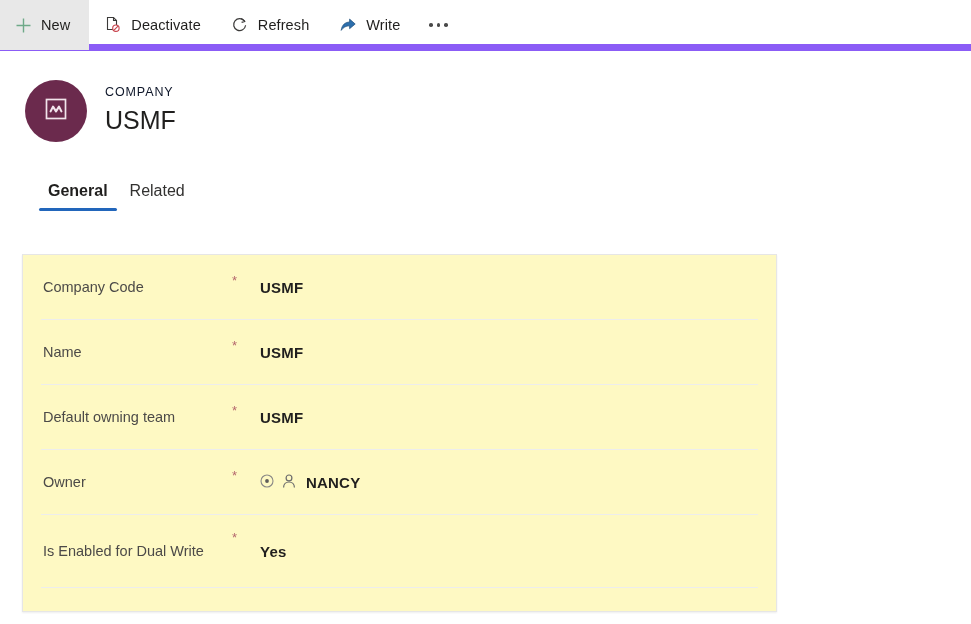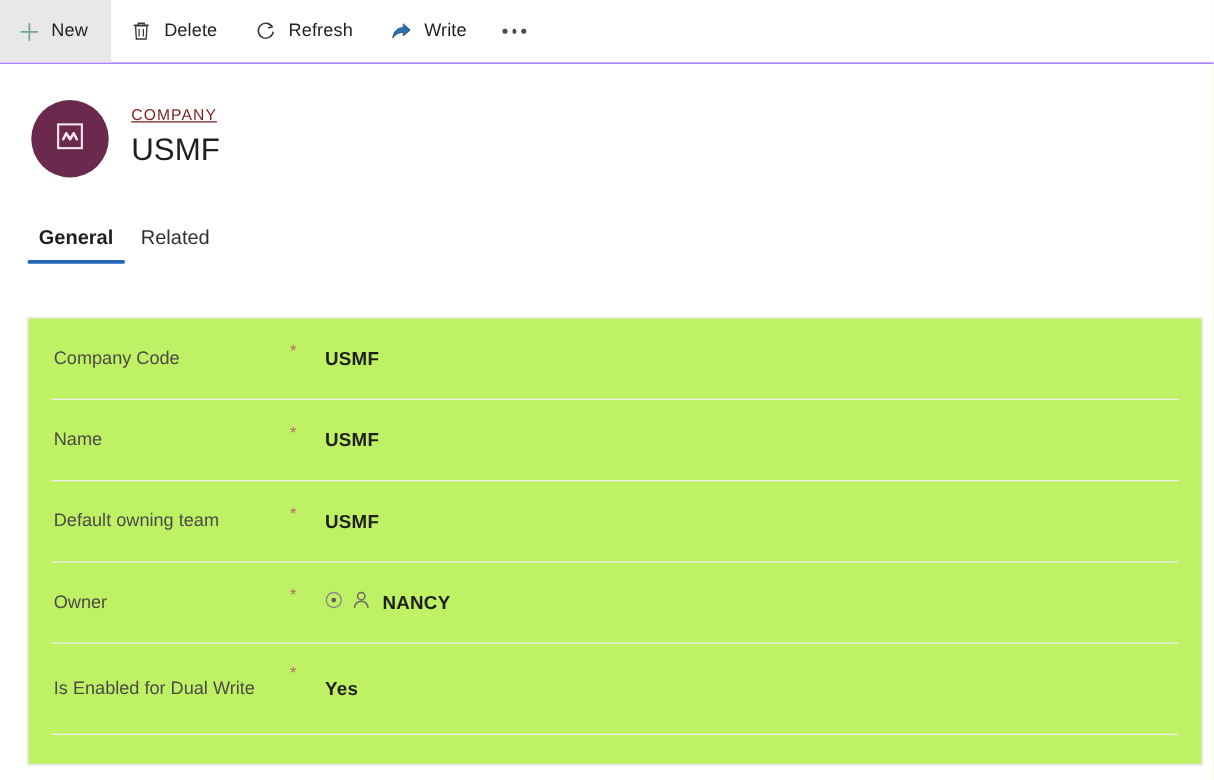--- a/index.html
+++ b/index.html
@@ -13,21 +13,21 @@
     font-family: "Liberation Sans", sans-serif;
     color: #323130;
     overflow: hidden;
     position: relative;
   }
 
   
   .command-bar {
     height: 51px;
     box-sizing: border-box;
-    border-bottom: 1px solid #8b5cf6;
+    border-bottom: 7px solid #8b5cf6;
     display: flex;
     align-items: stretch;
     background: #ffffff;
     padding-left: 0px;
   }
   .cmd-btn {
     display: flex;
     align-items: center;
     gap: 9px;
     padding: 0 15px;
@@ -93,40 +93,40 @@
     flex: none;
   }
   .record-titles {
     display: flex;
     flex-direction: column;
     padding-bottom: 2px;
   }
   .record-eyebrow {
     font-size: 12.5px;
     letter-spacing: 0.9px;
-    color: #7f1d1d;
+    color: #0f172a;
     text-transform: uppercase;
     line-height: 1.4;
-    text-decoration: underline;
   }
   .record-name {
     font-size: 25px;
     color: #201f1e;
     line-height: 1.28;
     margin-top: 3px;
     font-weight: 400;
   }
 
   
   .tab-strip {
     display: flex;
     align-items: flex-end;
     padding-left: 20px;
     margin-top: 39px;
     gap: 0px;
+    margin-left: 17px;
   }
   .tab {
     position: relative;
     padding: 0 11px 9px 11px;
     font-size: 16px;
     color: #323130;
     cursor: pointer;
     line-height: 1.3;
   }
   .tab.active {
@@ -141,25 +141,25 @@
     height: 3px;
     background: #2266bb;
     border-radius: 2px;
   }
 
   
   .form-card {
     position: absolute;
     left: 22px;
     top: 254px;
-    width: 940px;
+    width: 755px;
     height: 358px;
     box-sizing: border-box;
     border: 1px solid #e6e6e6;
-    background: #bef264;
+    background: #fef9c3;
     box-shadow: 0 0.6px 1.8px rgba(0,0,0,0.07);
   }
   .form-rows {
     padding: 0 18px;
   }
   .form-row {
     display: flex;
     align-items: center;
     min-height: 64px;
     border-bottom: 1px solid #ededed;
@@ -215,32 +215,32 @@
 
   <div class="cmd-btn is-hover">
     <span class="cmd-icon">
       <svg width="17" height="17" viewBox="0 0 17 17">
         <path d="M8.5 1.5 V15.5 M1.5 8.5 H15.5" stroke="#6ea988" stroke-width="1.4" fill="none"></path>
       </svg>
     </span>
     <span class="cmd-label">New</span>
   </div>
 
-
   <div class="cmd-btn">
     <span class="cmd-icon">
       <svg width="18" height="18" viewBox="0 0 18 18">
-        <path d="M3 4.2 h12" stroke="#3b3a39" stroke-width="1.1"></path>
-        <path d="M6.6 4.2 V2.6 h4.8 v1.6" fill="none" stroke="#3b3a39" stroke-width="1.1"></path>
-        <path d="M4.4 4.6 h9.2 l-0.7 10.6 h-7.8 z" fill="none" stroke="#3b3a39" stroke-width="1.1"></path>
-        <path d="M7.3 7.2 v6 M10.7 7.2 v6" stroke="#3b3a39" stroke-width="1"></path>
-      </svg>
-    </span>
-    <span class="cmd-label">Delete</span>
-  </div>
+        <path d="M3.5 1.5 h6 l3 3 v9 h-9 z" fill="none" stroke="#3b3a39" stroke-width="1.1"></path>
+        <path d="M9.5 1.5 v3 h3" fill="none" stroke="#3b3a39" stroke-width="1.1"></path>
+        <circle cx="11.9" cy="12.2" r="3.2" fill="#fff" stroke="#c8414b" stroke-width="1.1"></circle>
+        <path d="M9.8 14.3 L14 10.1" stroke="#c8414b" stroke-width="1.1"></path>
+      </svg>
+    </span>
+    <span class="cmd-label">Deactivate</span>
+  </div>
+
 
   <div class="cmd-btn">
     <span class="cmd-icon">
       <svg width="18" height="18" viewBox="0 0 18 18">
         <path d="M13.6 5.2 A6 6 0 1 0 14.6 9.3" fill="none" stroke="#3b3a39" stroke-width="1.2"></path>
         <path d="M10.2 2.4 L13.9 5.4 L10.6 6.4" fill="none" stroke="#3b3a39" stroke-width="1.2" stroke-linejoin="round"></path>
       </svg>
     </span>
     <span class="cmd-label">Refresh</span>
   </div>

